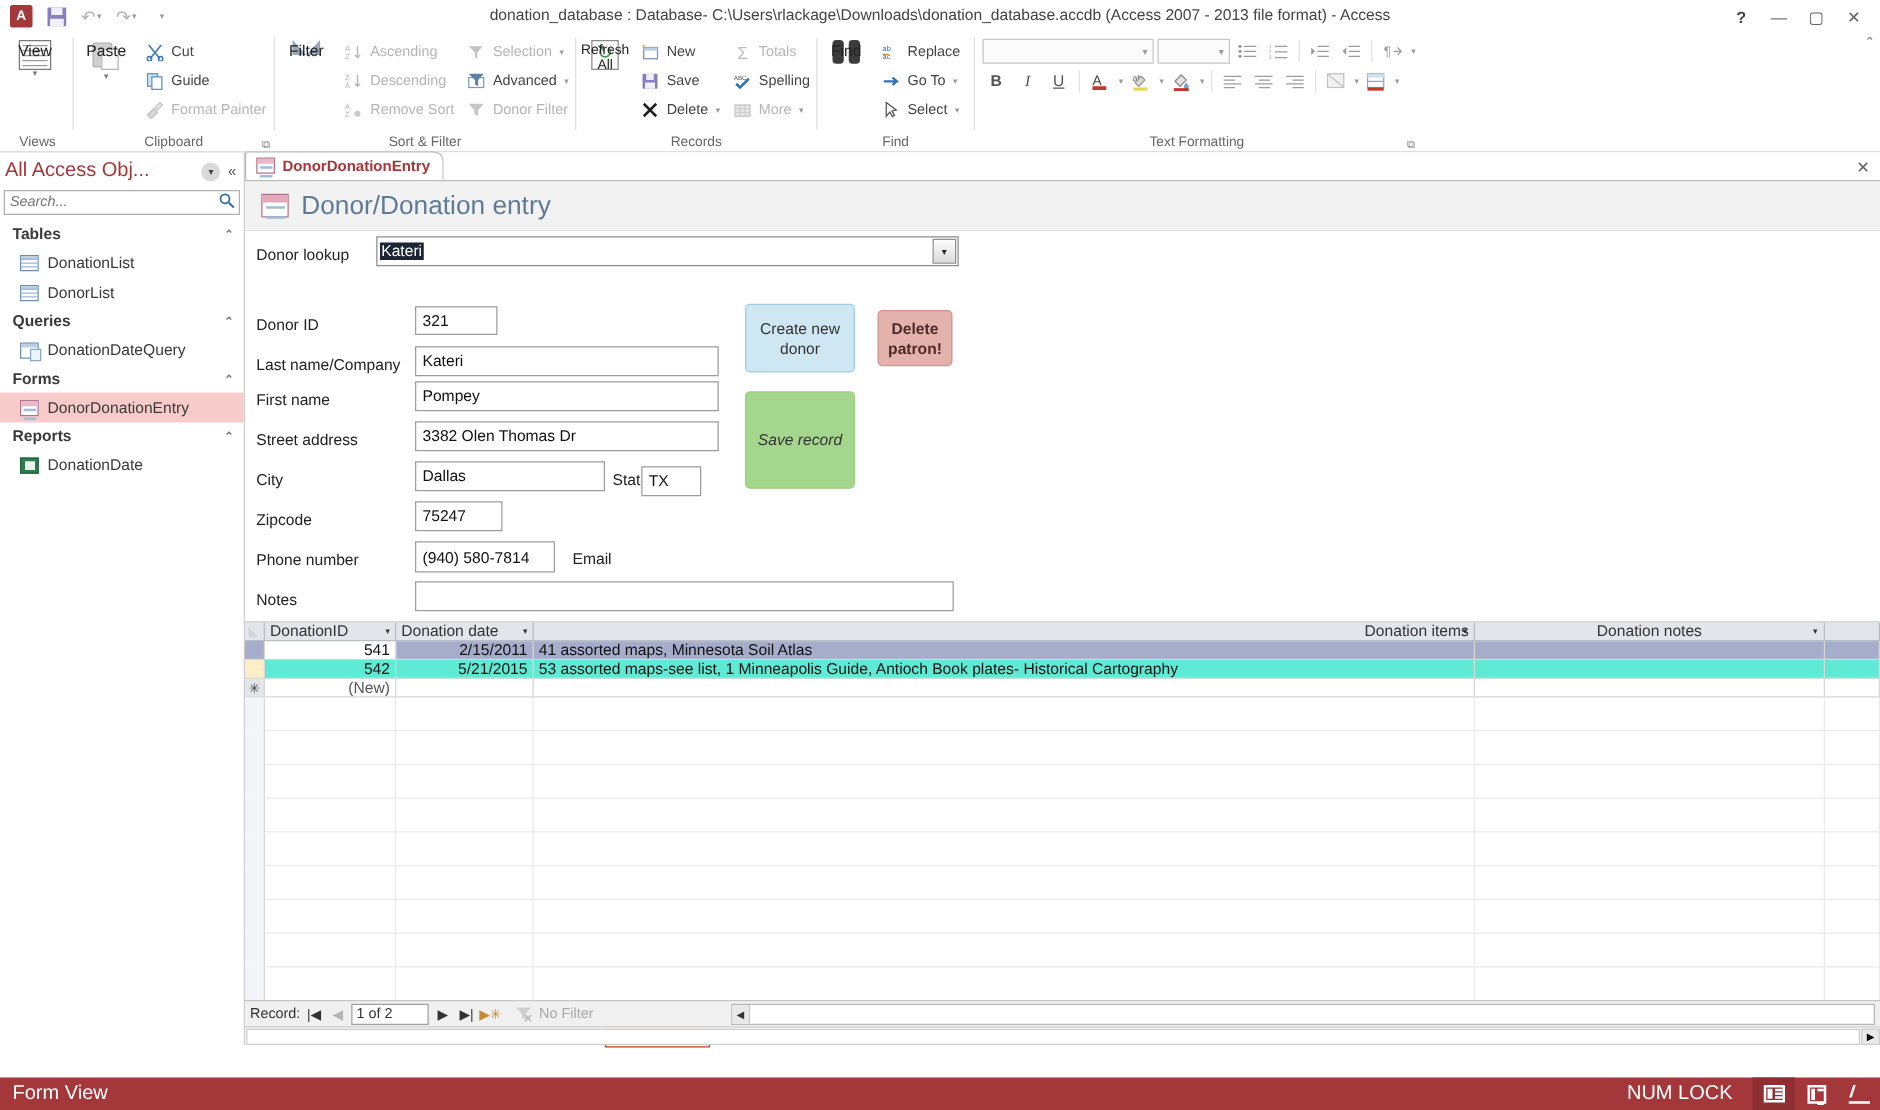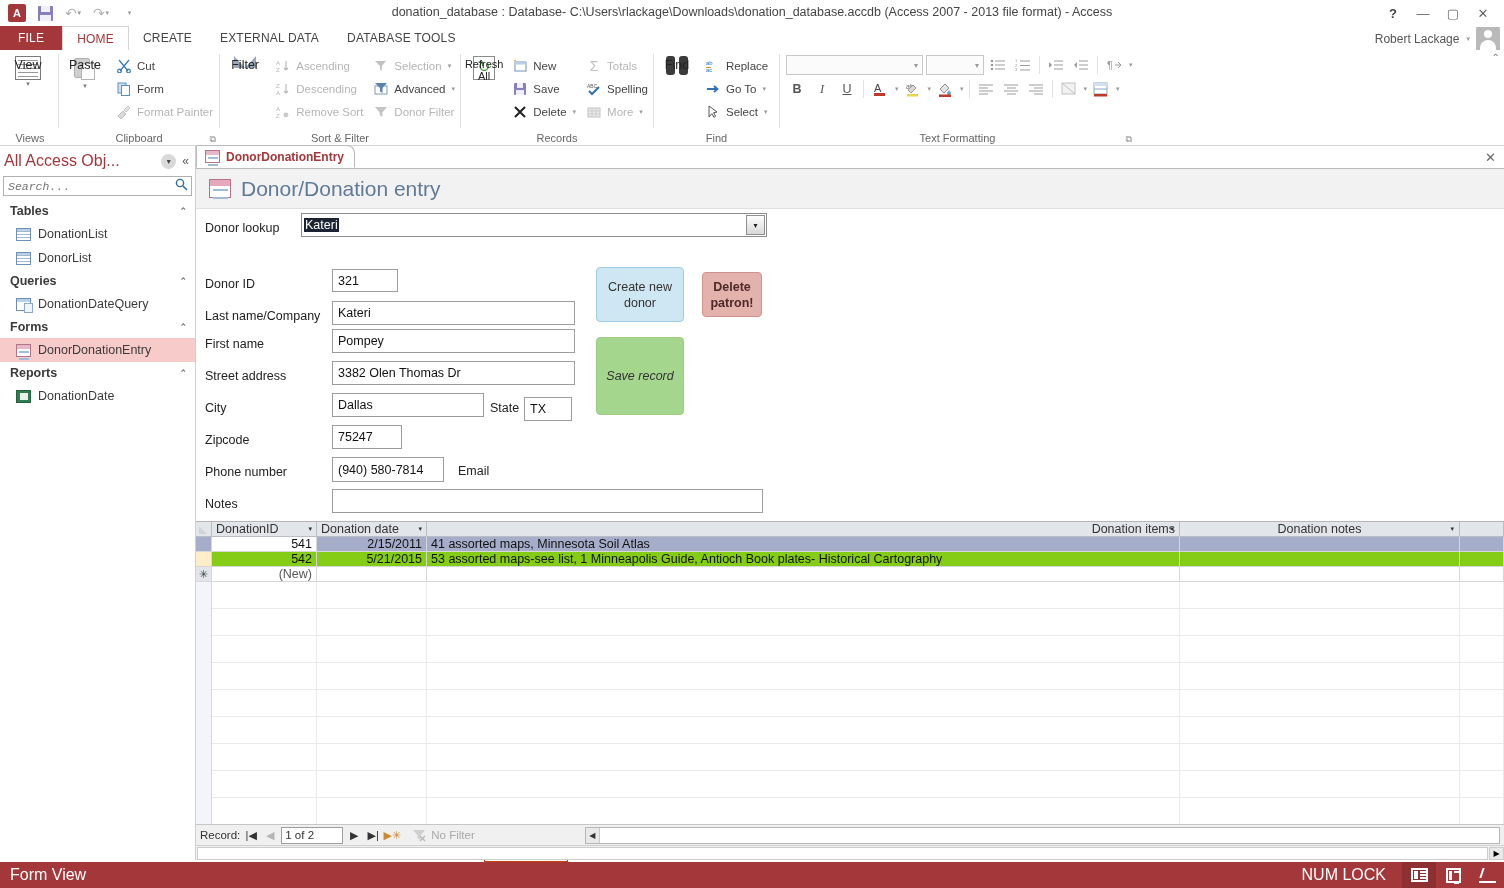--- a/index.html
+++ b/index.html
@@ -105,21 +105,21 @@
   
   .main{ display:flex; height:714px; }
 
   
   .navpane{ width:196px; border-right:1px solid #cfcfcf; background:#fff; display:flex;flex-direction:column;}
   .nav-header{ height:30px; display:flex;align-items:center; padding:0 4px; gap:4px;}
   .nav-title{ font-size:16px;color:#a4373a; flex:1; white-space:nowrap;}
   .nav-dd{width:15px;height:15px;border-radius:50%;background:#d9d9d9;color:#444;font-size:8px;display:flex;align-items:center;justify-content:center;}
   .nav-collapse{color:#555;font-size:12px;padding:0 2px;}
   .nav-search{ margin:0 3px 4px; height:20px;border:1px solid #b0b0b0;display:flex;align-items:center;background:#fff;}
-  .nav-search input{border:0;outline:0;flex:1;font-style:italic;font-size:11.5px;color:#888;padding-left:4px;background:transparent;font-family:Liberation Mono, monospace;}
+  .nav-search input{border:0;outline:0;flex:1;font-style:italic;font-size:11.5px;color:#888;padding-left:4px;background:transparent;font-family:Liberation Sans, sans-serif;}
   .nav-search .mag{width:20px;text-align:center;color:#2e6da4;font-size:12px;}
   .nav-group{ height:22px;display:flex;align-items:center;padding:0 8px 0 10px;font-size:12.5px;font-weight:bold;color:#3a3a3a;}
   .nav-group .chev{margin-left:auto;color:#777;font-size:9px;}
   .nav-item{ height:24px;display:flex;align-items:center;gap:7px;padding-left:16px;font-size:12.5px;color:#3a3a3a;}
   .nav-item.selected{ background:#f8cbcb; }
   .tbl-ico{width:15px;height:13px;border:1px solid #6b8fb5;background:#fff;display:flex;flex-direction:column;}
   .tbl-ico i{height:3px;border-bottom:1px solid #9db8d4;display:block;}
   .tbl-ico i:first-child{background:#b9cfe4;}
   .qry-ico{width:15px;height:13px;border:1px solid #6b8fb5;background:#fff;position:relative;}
   .qry-ico:before{content:"";position:absolute;left:0;top:0;right:0;height:3px;background:#b9cfe4;}
@@ -166,21 +166,21 @@
   .sh-sel{ width:16px; border-right:1px solid #b9bdc4; background:#e2e5ea; position:relative;}
   .sh-sel:after{content:"";position:absolute;left:3px;top:4px;width:0;height:0;border-left:8px solid #cfd3da;border-top:8px solid transparent;}
   .sh-cell{ border-right:1px solid #b9bdc4; display:flex; align-items:center; font-size:12.5px; color:#333; padding:0 4px; overflow:hidden;}
   .sh-cell .arr{ margin-left:auto; font-size:7px; color:#333;}
   .row{ display:flex; height:23px; }
   .row .rsel{ width:16px; border-right:1px solid #d7d7d7; border-bottom:1px solid #d7d7d7; display:flex;align-items:center;justify-content:center; font-size:11px;color:#444;}
   .cell{ border-right:1px solid #d7d7d7; border-bottom:1px solid #d7d7d7; display:flex;align-items:center; font-size:12.5px;color:#111; padding:0 4px; overflow:hidden; white-space:nowrap;}
   .cell.num{ justify-content:flex-end; }
   .row.sel{ background:#a6adcb; }
   .row.sel .rsel{ background:#a6adcb; }
-  .row.alt{ background:#84cc16; }
+  .row.alt{ background:#5eead4; }
   .row.alt .rsel{ background:#fdeec8; }
   .row.new .rsel{ background:#e2e5ea; }
   .filler{ flex:1; display:flex; flex-direction:column; }
   .fill-row{ display:flex; height:27px;}
   .fill-row .rsel{ width:16px; border-right:1px solid #d7d7d7; background:#f4f5fa;}
   .fill-cell{ border-right:1px solid #eaeaea; border-bottom:1px solid #eaeaea;}
 
   
   .recbar{ height:21px; background:#f0f0f0; border-top:1px solid #c6c6c6; display:flex; align-items:center; gap:3px; padding:0 4px; font-size:11.5px; color:#333;}
   .recbar .nb{ width:16px;height:17px;display:flex;align-items:center;justify-content:center;color:#333;font-size:11px;}
@@ -238,32 +238,20 @@
     </div>
     <div class="title-text">donation_database : Database- C:\Users\rlackage\Downloads\donation_database.accdb (Access 2007 - 2013 file format) - Access</div>
     <div class="wincontrols">
       <div class="wc q">?</div>
       <div class="wc">—</div>
       <div class="wc">▢</div>
       <div class="wc">✕</div>
     </div>
   </div>
 
-  <div class="tabrow">
-    <div class="tab file">FILE</div>
-    <div class="tab active">HOME</div>
-    <div class="tab">CREATE</div>
-    <div class="tab">EXTERNAL DATA</div>
-    <div class="tab">DATABASE TOOLS</div>
-    <div class="user-area">
-      <span class="user-name">Robert Lackage</span>
-      <span class="caret-sm">▾</span>
-      <span class="avatar"></span>
-    </div>
-  </div>
 
   <div class="ribbon">
 
     <div class="group" style="width:56px">
       <div class="group-body">
         <div class="bigbtn">
           <span class="viewgrid">
               <i></i>
               <i></i>
               <i></i>
@@ -299,21 +287,21 @@
             </span>
             <span>Cut</span>
           </div>
           <div class="smallbtn">
             <span class="ico">
               <svg width="14" height="14" viewBox="0 0 14 14">
                   <rect x="1" y="1" width="8" height="10" fill="#cfe2f3" stroke="#5a8fc0"></rect>
                   <rect x="4.5" y="3.5" width="8" height="10" fill="#fff" stroke="#5a8fc0"></rect>
                 </svg>
             </span>
-            <span>Form</span>
+            <span>Guide</span>
           </div>
           <div class="smallbtn dim">
             <span class="ico">
               <svg width="14" height="14" viewBox="0 0 14 14">
                   <path d="M1 11l5-5 3 3-5 5z" fill="#d8d8d8" stroke="#c0c0c0"></path>
                   <path d="M7 5l4-4 2 2-4 4z" fill="#e5e5e5" stroke="#c8c8c8"></path>
                 </svg>
             </span>
             <span>Format Painter</span>
           </div>
@@ -720,21 +708,21 @@
 
         <div class="lbl" style="left:9px;top:128px;">First name</div>
         <div class="tbox" style="left:136px;top:120px;width:243px;height:24px;">Pompey</div>
 
         <div class="lbl" style="left:9px;top:160px;">Street address</div>
         <div class="tbox" style="left:136px;top:152px;width:243px;height:24px;">3382 Olen Thomas Dr</div>
 
         <div class="lbl" style="left:9px;top:192px;">City</div>
         <div class="tbox" style="left:136px;top:184px;width:152px;height:24px;">Dallas</div>
         <div class="lbl" style="left:294px;top:192px;">State</div>
-        <div class="tbox" style="left:328px;top:188px;width:48px;height:24px;">TX</div>
+        <div class="tbox" style="left:317px;top:188px;width:48px;height:24px;">TX</div>
 
         <div class="lbl" style="left:9px;top:224px;">Zipcode</div>
         <div class="tbox" style="left:136px;top:216px;width:70px;height:24px;">75247</div>
 
         <div class="lbl" style="left:9px;top:256px;">Phone number</div>
         <div class="tbox" style="left:136px;top:248px;width:112px;height:25px;">(940) 580-7814</div>
         <div class="lbl" style="left:262px;top:255px;">Email</div>
 
         <div class="lbl" style="left:9px;top:288px;">Notes</div>
         <div class="tbox" style="left:136px;top:280px;width:431px;height:24px;"></div>

